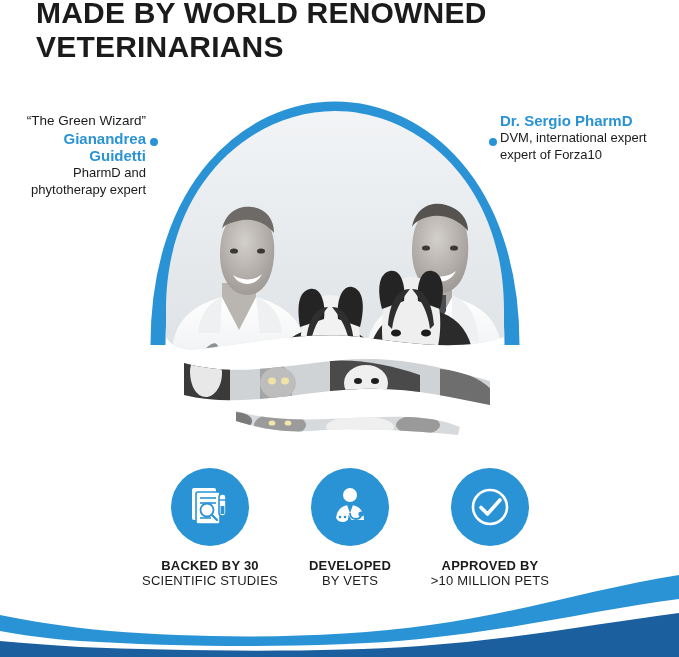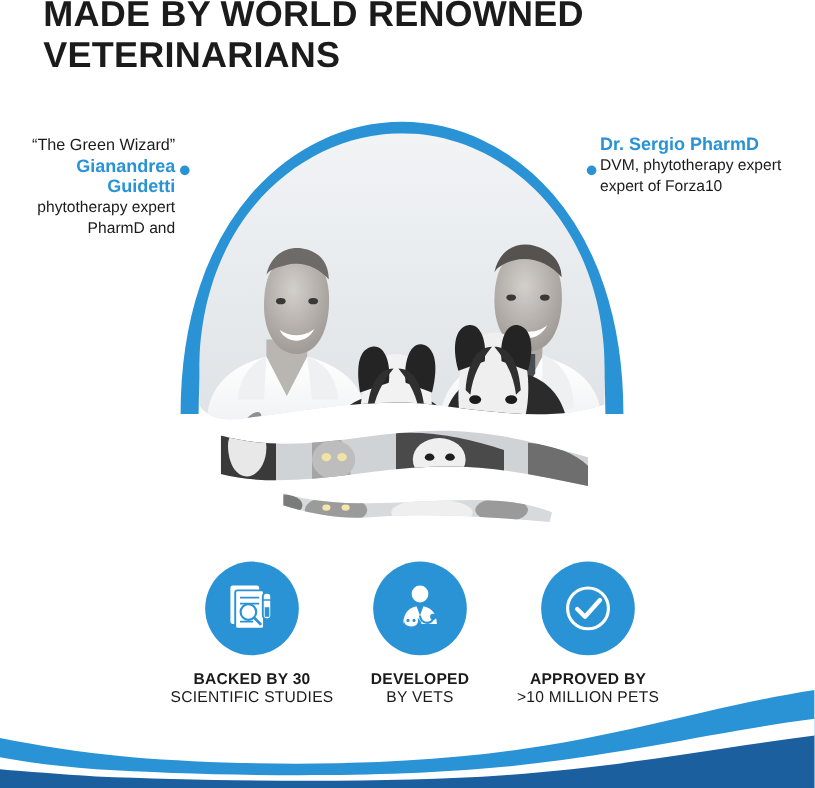--- a/index.html
+++ b/index.html
@@ -161,28 +161,28 @@
 <div class="canvas">
 
   <div class="headline">
     <span>MADE BY WORLD RENOWNED</span>
     <span class="l2">VETERINARIANS</span>
   </div>
 
   <div class="caption left">
     <span class="cap-quote">“The Green Wizard”</span>
     <span class="cap-name">Gianandrea Guidetti</span>
+    <span class="cap-role">PharmD and</span>
     <span class="cap-role">phytotherapy expert</span>
-    <span class="cap-role">PharmD and</span>
   </div>
   <div class="dot l"></div>
 
   <div class="caption right">
     <span class="cap-name">Dr. Sergio PharmD</span>
-    <span class="cap-role">DVM, phytotherapy expert</span>
+    <span class="cap-role">DVM, international expert</span>
     <span class="cap-role">expert of Forza10</span>
   </div>
   <div class="dot r"></div>
 
   <div class="photo-wrap">
     <svg class="arc" viewBox="0 0 370 250">
       <path d="M8,250 C8,90 100,14 185,14 C270,14 362,90 362,250" fill="none" stroke="#2a93d5" stroke-width="15" stroke-linecap="round"></path>
     </svg>
 
     <svg class="photo-clip" viewBox="0 0 350 330">

